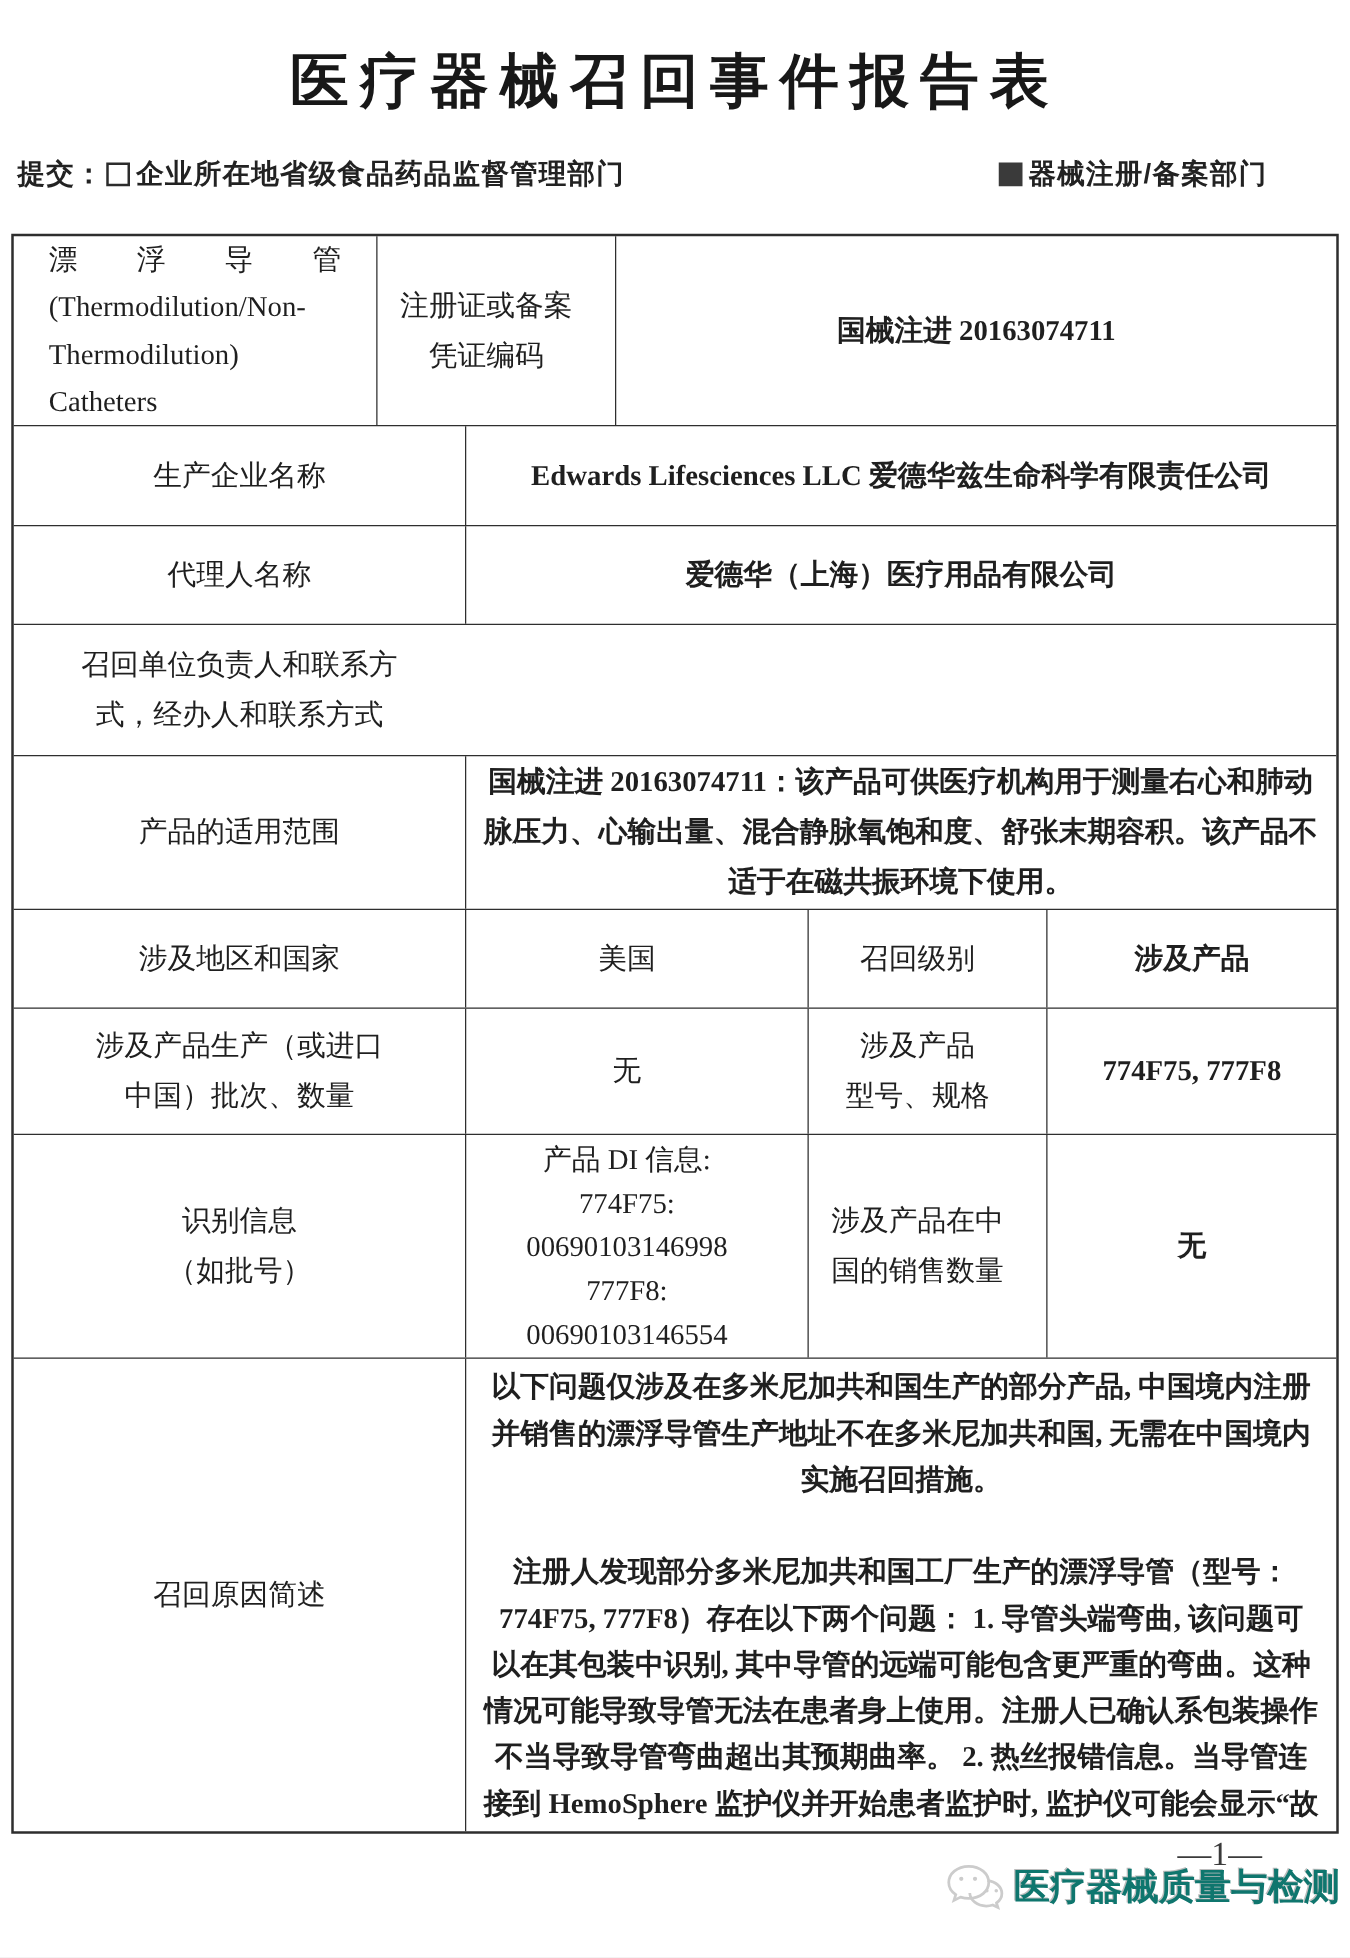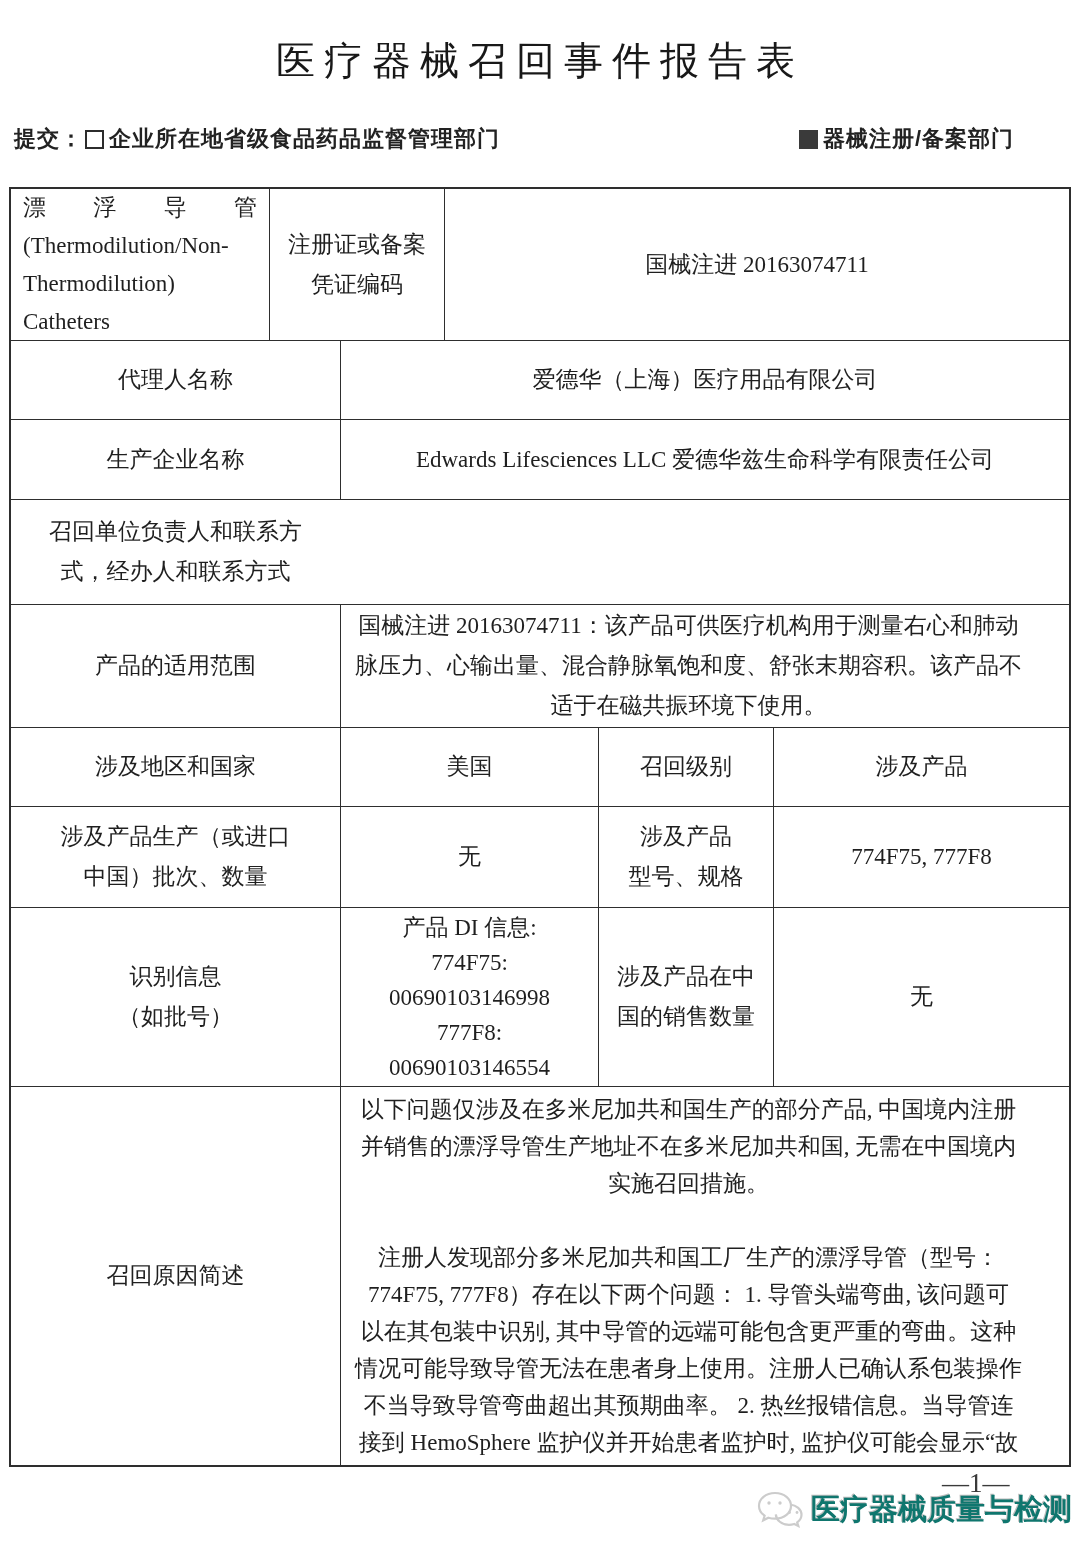--- a/index.html
+++ b/index.html
@@ -4,21 +4,21 @@
 <style>
   html,body { margin:0; padding:0; background:#e9e9e9; }
   .page {
     position:relative; width:1080px; height:1566px; margin:0 auto;
     background:#ffffff; overflow:hidden;
     font-family:"Liberation Serif","DejaVu Serif",serif;
     color:#1f1f1f;
   }
   .title {
     position:absolute; top:34px; left:0; width:100%;
-    text-align:center; font-size:39px; font-weight:400;
+    text-align:center; font-size:47px; font-weight:700;
     letter-spacing:9px; color:#181818;
   }
   .submit-line {
     position:absolute; top:124px; left:14px; width:1000px;
     display:flex; justify-content:space-between; align-items:center;
     font-family:"Liberation Sans","DejaVu Sans",sans-serif;
     font-weight:700; font-size:22px; color:#222; letter-spacing:1px;
   }
   .submit-group { display:flex; align-items:center; }
   .chk {
@@ -31,27 +31,27 @@
   .tbl {
     position:absolute; left:9px; top:187px; width:1062px;
     border:2px solid #2e2e2e; box-sizing:border-box; background:#fff;
   }
   .trow { display:flex; align-items:stretch; border-top:1px solid #2e2e2e; }
   .trow:first-child { border-top:none; }
   .tc {
     box-sizing:border-box; border-left:1px solid #2e2e2e;
     display:flex; flex-direction:column; align-items:center; justify-content:center;
     text-align:center; font-size:23px; line-height:40px;
-    padding:2px 12px; overflow:hidden;
+    padding:2px 12px; overflow:hidden;margin-left:16px;
   }
   .tc:first-child { border-left:none; }
   .w1 { width:329px; flex:0 0 auto; }
   .w2 { width:258px; flex:0 0 auto; }
   .w3 { width:175px; flex:0 0 auto; }
-  .w4 { flex:1 1 auto; }
+  .w4 { flex:1 1 auto;font-weight:bold; }
   .h-r1 { height:151px; } .h-r2 { height:79px; } .h-r3 { height:78px; }
   .h-r4 { height:104px; } .h-r5 { height:122px; } .h-r6 { height:78px; }
   .h-r7 { height:100px; } .h-r8 { height:178px; } .h-r9 { height:378px; }
   .lines { white-space:pre-line; }
   .cell-left { align-items:flex-start; text-align:center; }
   .cell-top { justify-content:flex-start; }
   .pname { line-height:38px; align-items:stretch; text-align:left; }
   .justify-cjk { width:100%; text-align:justify; text-align-last:justify; }
   .contacts-val { line-height:46px; }
   .scope-val { line-height:40px; padding:1px 14px; }
@@ -98,28 +98,28 @@
         <div class="justify-cjk">漂浮导管</div>
         <div class="lines">(Thermodilution/Non-
 Thermodilution)
 Catheters</div>
       </div>
       <div class="tc w3 h-r1 lines">注册证或备案
 凭证编码</div>
       <div class="tc w4 h-r1">国械注进 20163074711</div>
     </div>
 
+    <div class="trow h-r2">
+      <div class="tc w1 h-r2">生产企业名称</div>
+      <div class="tc w4 h-r2">Edwards Lifesciences LLC 爱德华兹生命科学有限责任公司</div>
+    </div>
+
     <div class="trow h-r3">
       <div class="tc w1 h-r3">代理人名称</div>
       <div class="tc w4 h-r3">爱德华（上海）医疗用品有限公司</div>
-    </div>
-
-    <div class="trow h-r2">
-      <div class="tc w1 h-r2">生产企业名称</div>
-      <div class="tc w4 h-r2">Edwards Lifesciences LLC 爱德华兹生命科学有限责任公司</div>
     </div>
 
     <div class="trow h-r4">
       <div class="tc w1 h-r4 lines">召回单位负责人和联系方
 式，经办人和联系方式</div>
     </div>
 
     <div class="trow h-r5">
       <div class="tc w1 h-r5">产品的适用范围</div>
       <div class="tc w4 h-r5 lines cell-left scope-val">国械注进 20163074711：该产品可供医疗机构用于测量右心和肺动

